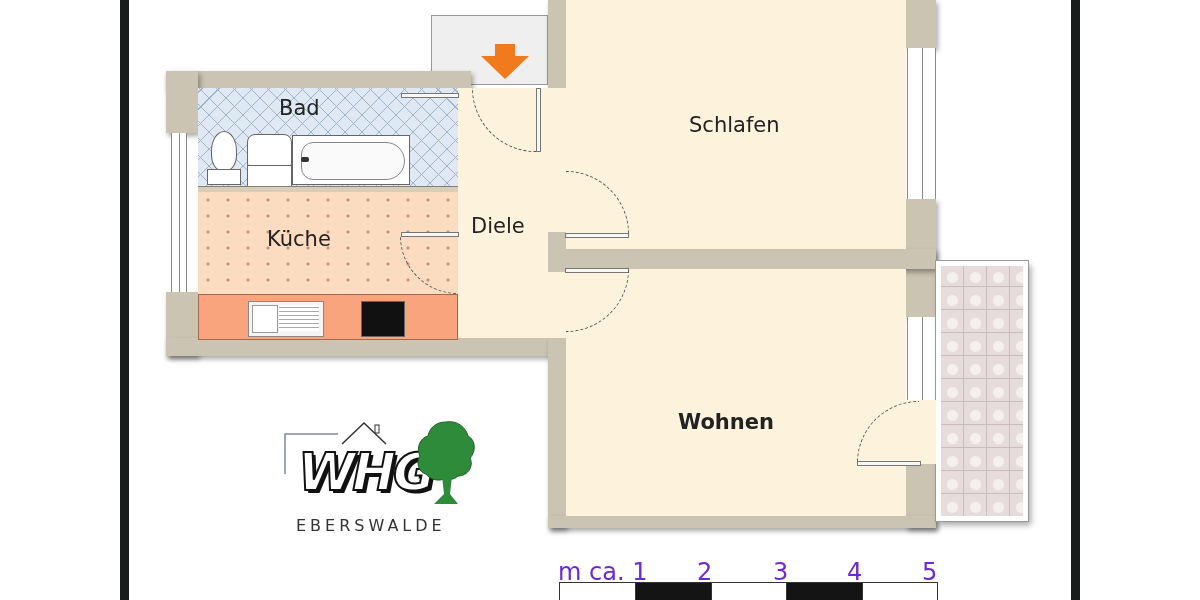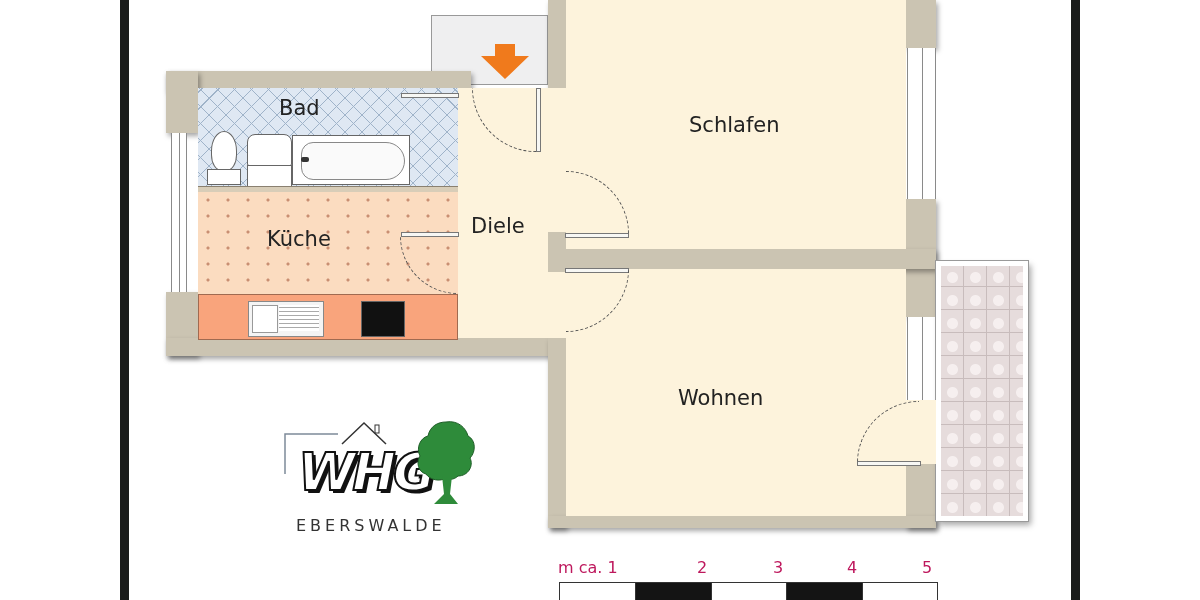--- a/index.html
+++ b/index.html
@@ -37,21 +37,21 @@
       background-color: #e6dcdc;
       background-image:
         repeating-linear-gradient(0deg, transparent 0 22px, #c8bcbc 22px 23px),
         repeating-linear-gradient(90deg, transparent 0 22px, #c8bcbc 22px 23px),
         radial-gradient(circle, #f6efef 5px, transparent 6px);
       background-size: auto, auto, 23px 23px;
       border: 5px solid #fff;
       outline: 1px solid #999;
       box-shadow: 3px 4px 6px rgba(0,0,0,0.35);
     }
-    .scale-text { position: absolute; font-size: 16px; color: #be185d; }
+    .scale-text { position: absolute; font-size: 24px; color: #6d28d9; }
     .scale-bar { position: absolute; height: 20px; border: 1px solid #333; box-sizing: border-box; }
     .scale-bar.black { background: #141414; }
     .scale-bar.white { background: #fff; }
   </style>
 </head>
 <body>
 
 <div class="frame-border" style="left:120px;"></div>
 <div class="frame-border" style="left:1071px;"></div>
 
@@ -130,21 +130,21 @@
   <div class="door-leaf" style="left:565px; top:268px; width:62px;"></div>
   <div class="door-arc" style="left:503px; top:206px; width:126px; height:126px; border-radius:50%; clip-path: inset(63px 0 0 63px);"></div>
 
   <div class="door-leaf" style="left:857px; top:461px; width:62px;"></div>
   <div class="door-arc" style="left:857px; top:401px; width:124px; height:124px; border-radius:50%; clip-path: inset(0 62px 62px 0);"></div>
 
   <div class="room-label" style="left:279px; top:96px;">Bad</div>
   <div class="room-label" style="left:267px; top:227px;">Küche</div>
   <div class="room-label" style="left:471px; top:214px;">Diele</div>
   <div class="room-label" style="left:689px; top:113px;">Schlafen</div>
-  <div class="room-label" style="left:678px; top:386px;">Wohnen</div>
+  <div class="room-label" style="left:678px; top:410px;font-weight:bold;">Wohnen</div>
 </div>
 
 <div class="abs" style="left:280px; top:418px; width:210px; height:124px;">
   <svg class="abs" style="left:0; top:0;" width="120" height="60" viewBox="0 0 120 60">
     <polyline points="5,56 5,16 58,16" fill="none" stroke="#7d8a99" stroke-width="1.5"></polyline>
     <polyline points="62,26 84,5 106,26" fill="none" stroke="#333" stroke-width="1.5"></polyline>
     <rect x="95" y="7" width="4" height="8" fill="none" stroke="#333" stroke-width="1"></rect>
   </svg>
   <div class="abs" style="left:18px; top:24px; font-size:52px; font-weight:bold; font-style:italic; color:#fff; -webkit-text-stroke:2px #111; letter-spacing:-3px; text-shadow:3px 3px 0 #111;">WHG</div>
   <svg class="abs" style="left:134px; top:0;" width="64" height="90" viewBox="0 0 64 90">

